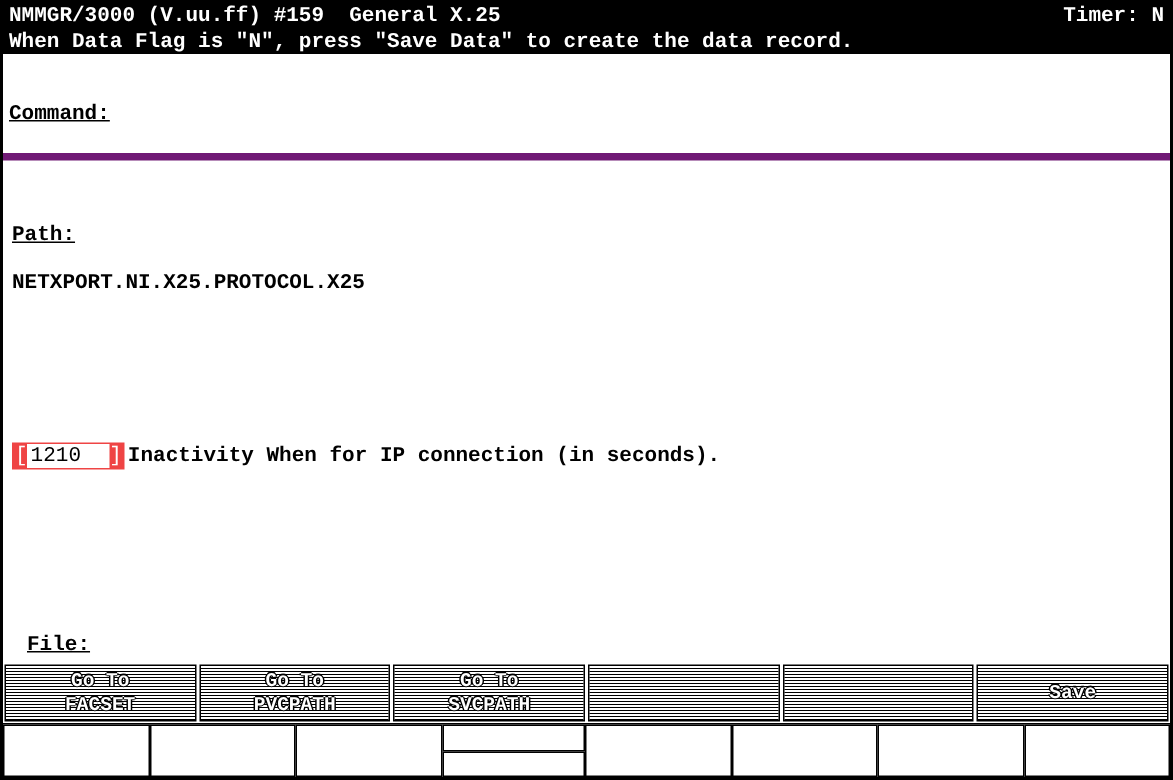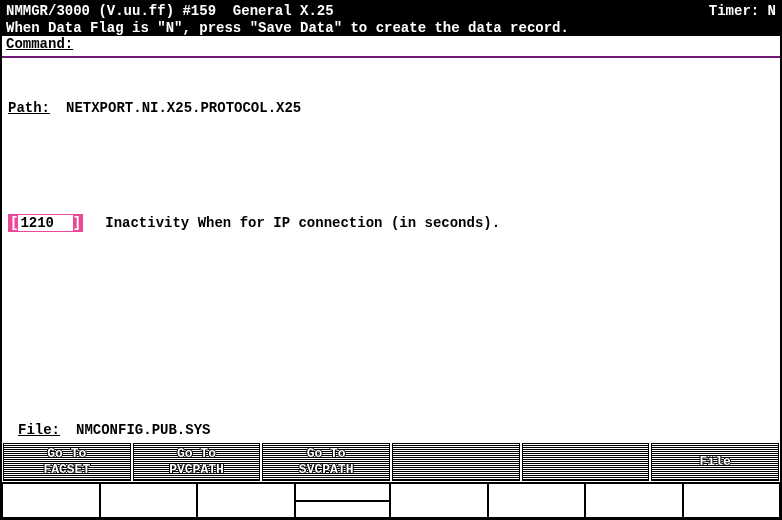--- a/index.html
+++ b/index.html
@@ -23,48 +23,49 @@
     white-space: pre;
   }
   .infoline {
     background: #000;
     color: #fff;
     padding: 0 4px;
     white-space: pre;
   }
   .cmdline {
     display: flex;
-    padding: 0 4px 4px 4px;
-    border-bottom: 2px solid #701a75;
+    padding: 0 4px 18px 4px;
+    border-bottom: 5px solid #701a75;
+    margin-top: 32px;
   }
   .cmdline .label { text-decoration: underline; }
   .cmdline .input {
     flex: 1;
     border: none;
     outline: none;
     font: inherit;
     background: transparent;
     padding-left: 4px;
   }
   .content {
     flex: 1;
     padding: 10px 6px;
     position: relative;
     white-space: pre;
   }
-  .pathline { display: flex; gap: 16px; }
+  .pathline { display: flex; gap: 16px; flex-direction: column; }
   .pathline .label { text-decoration: underline; }
   .fieldline { display: flex; align-items: center; margin-top: 50px; }
   .fieldbox {
     display: inline-block;
-    background: #ec4899;
+    background: #ef4444;
     color: #fff;
     padding: 1px 2px;
-    margin-right: 22px;
-    font-weight: bold;
+    margin-right: 2px;
+    font-weight: normal;
   }
   .fieldbox .inner {
     background: #fff;
     color: #000;
     padding: 0 2px;
     white-space: pre;
   }
   .fileline {
     display: flex;
     gap: 16px;
@@ -135,21 +136,20 @@
   </div>
 
   <div class="fieldline">
     <span class="fieldbox">[<span class="inner">1210  </span>]</span>
     <span>Inactivity When for IP connection (in seconds).</span>
   </div>
 </div>
 
 <div class="fileline">
   <span class="label">File:</span>
-  <span>NMCONFIG.PUB.SYS</span>
 </div>
 
 <div class="fnkeys">
   <div class="fkey">
     <span>Go To</span>
       <span>FACSET</span>
   </div>
   <div class="fkey">
     <span>Go To</span>
       <span>PVCPATH</span>
@@ -160,21 +160,21 @@
   </div>
   <div class="fkey blank">
     <span></span>
       <span></span>
   </div>
   <div class="fkey blank">
     <span></span>
       <span></span>
   </div>
   <div class="fkey">
-    <span>File</span>
+    <span>Save</span>
       <span></span>
   </div>
 </div>
 
 <div class="bottomrow">
   <div class="cell"></div>
   <div class="cell"></div>
   <div class="cell"></div>
   <div class="centerstack">
     <div class="half"></div>

